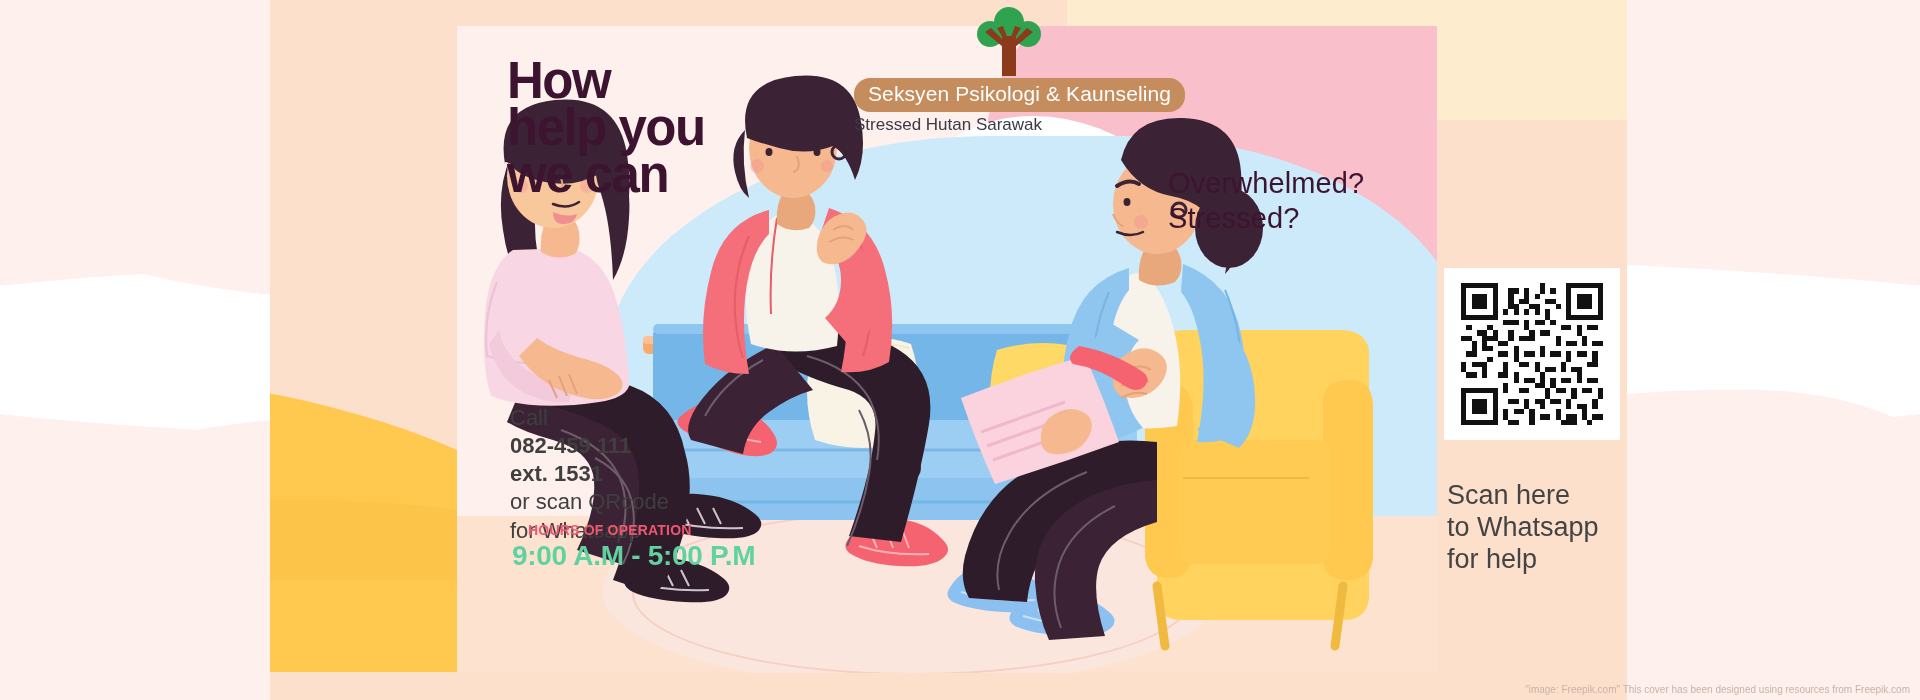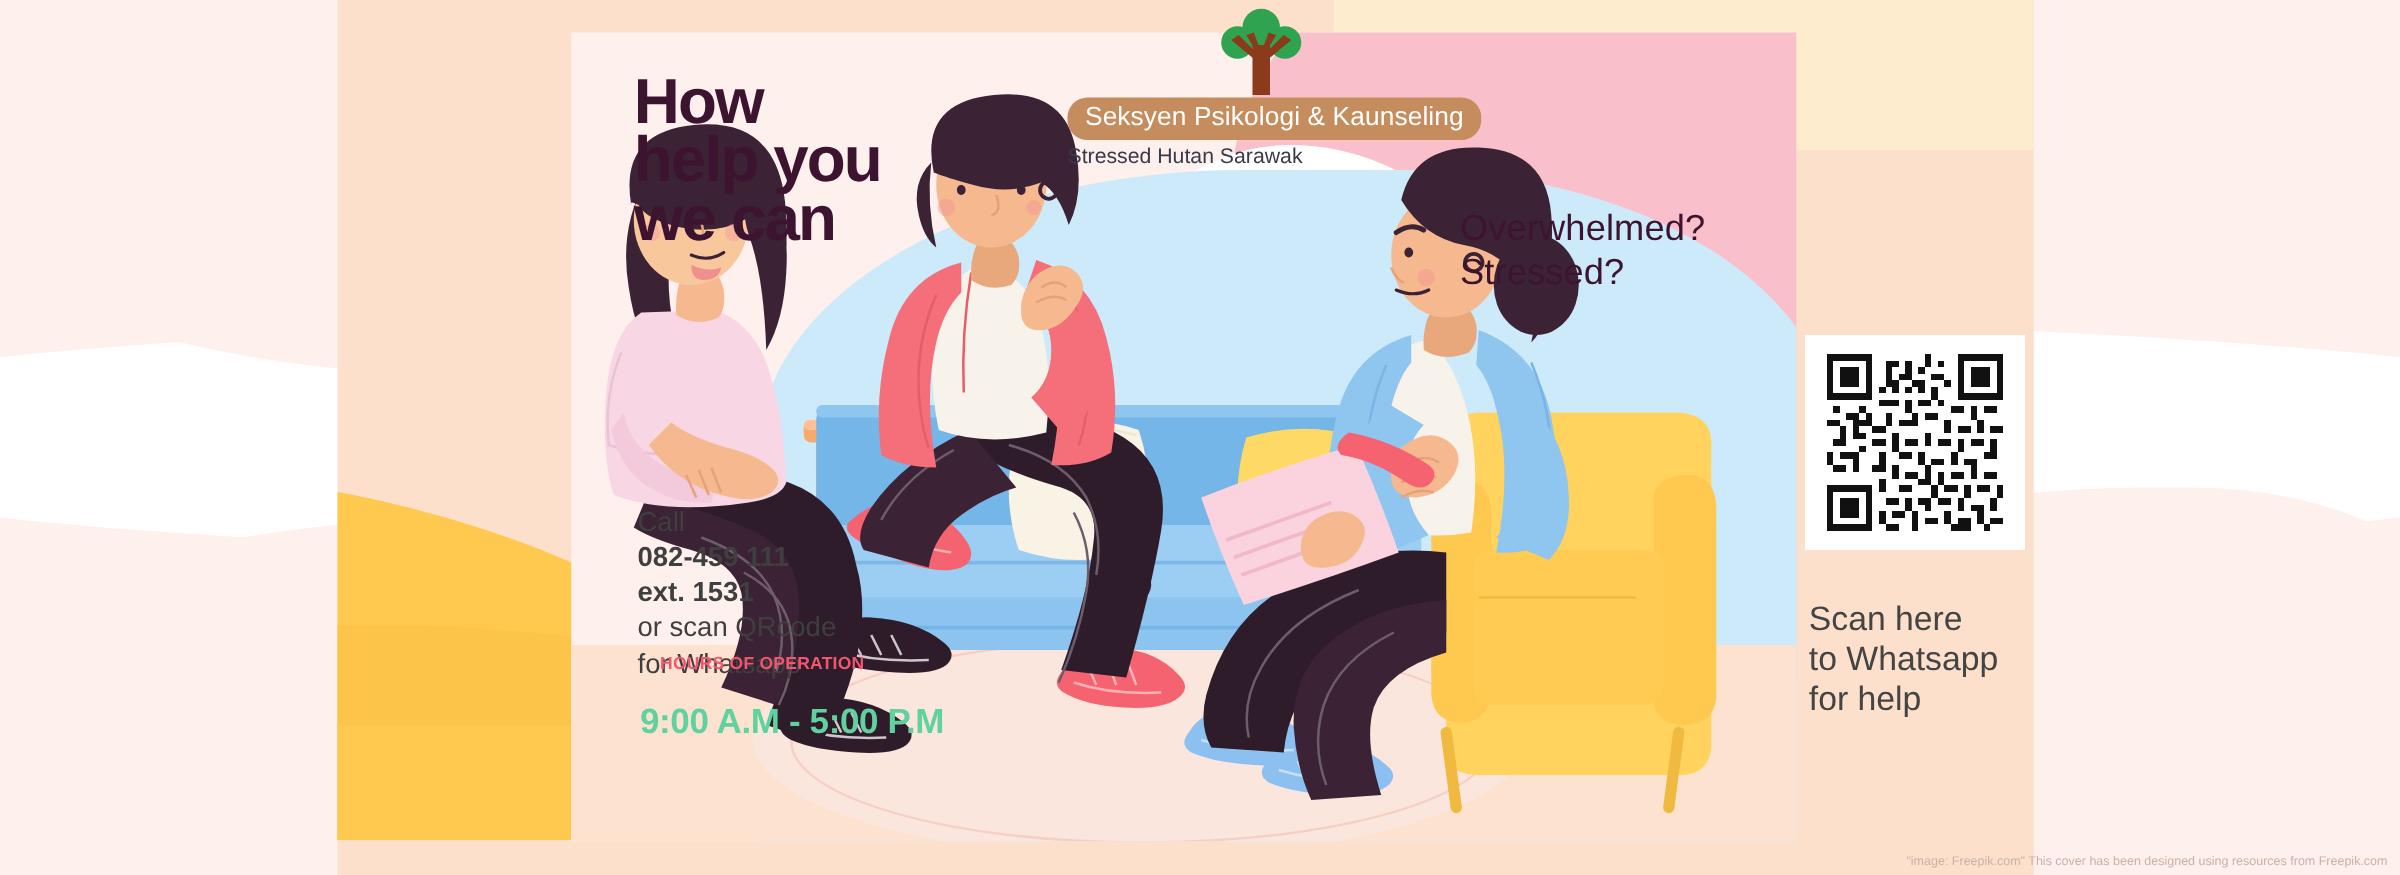--- a/index.html
+++ b/index.html
@@ -188,21 +188,20 @@
     font-weight: bold;
     letter-spacing: .2px;
     margin-left: 16px;
   }
   .hours-value {
     position: absolute; left: 512px; top: 540px; z-index: 25;
     color: #5fd2a0;
     font-size: 28px;
     font-weight: bold;
     letter-spacing: -.3px;
-    margin-top: 21px;
   }
 
   
   .questions {
     position: absolute; left: 1168px; top: 166px; z-index: 25;
     color: #3d1430;
     font-size: 29px;
     line-height: 1.22;
     letter-spacing: .1px;
   }

